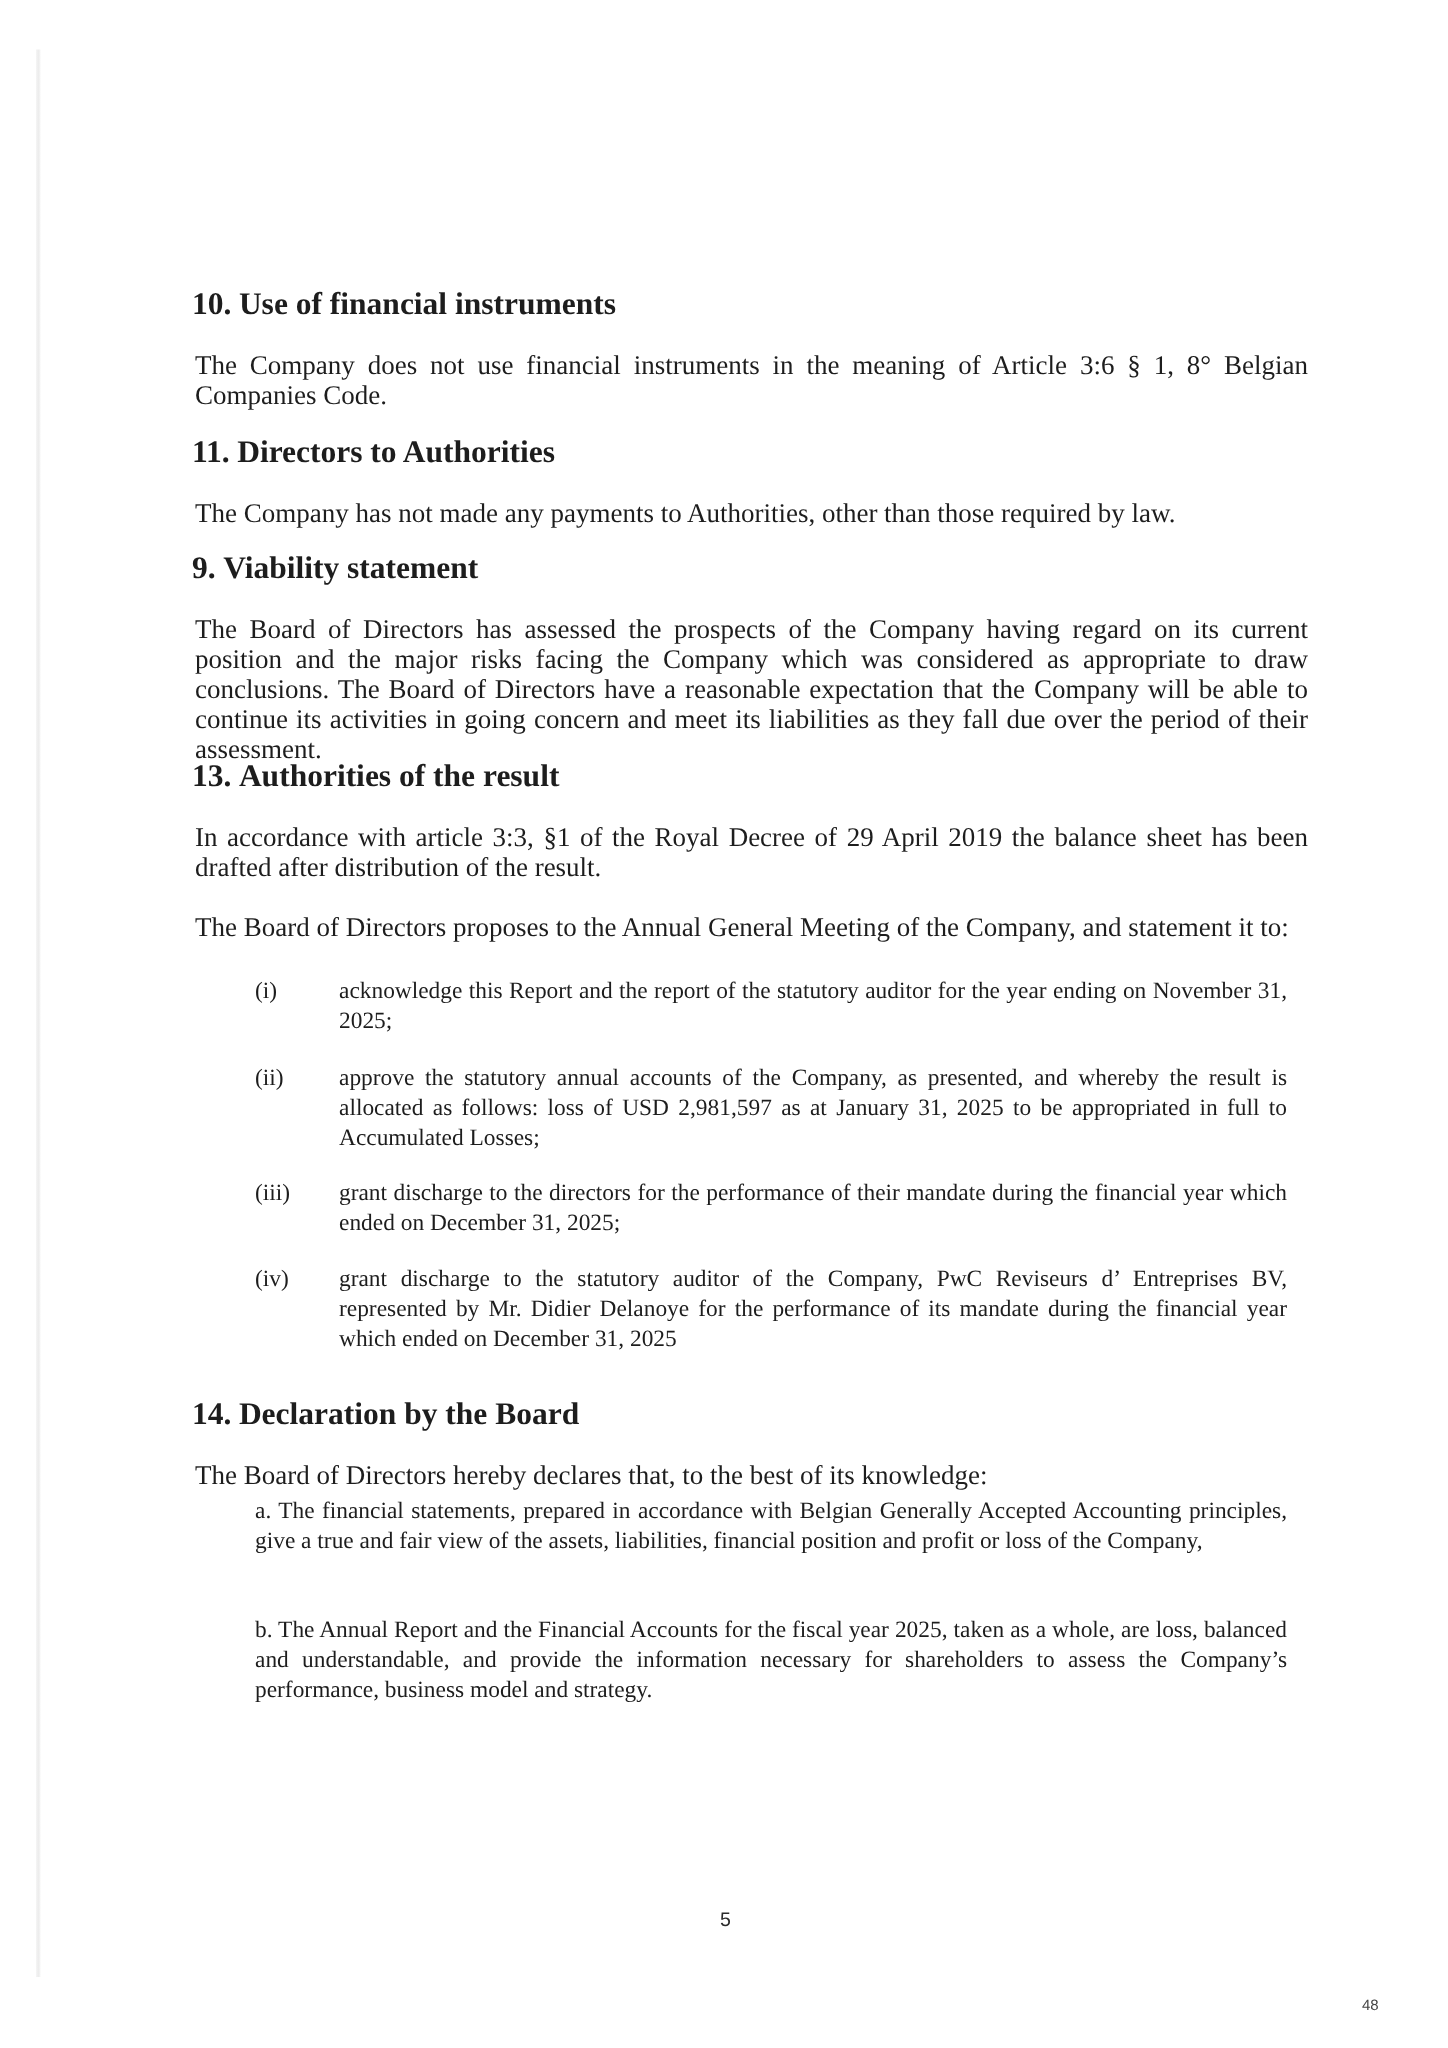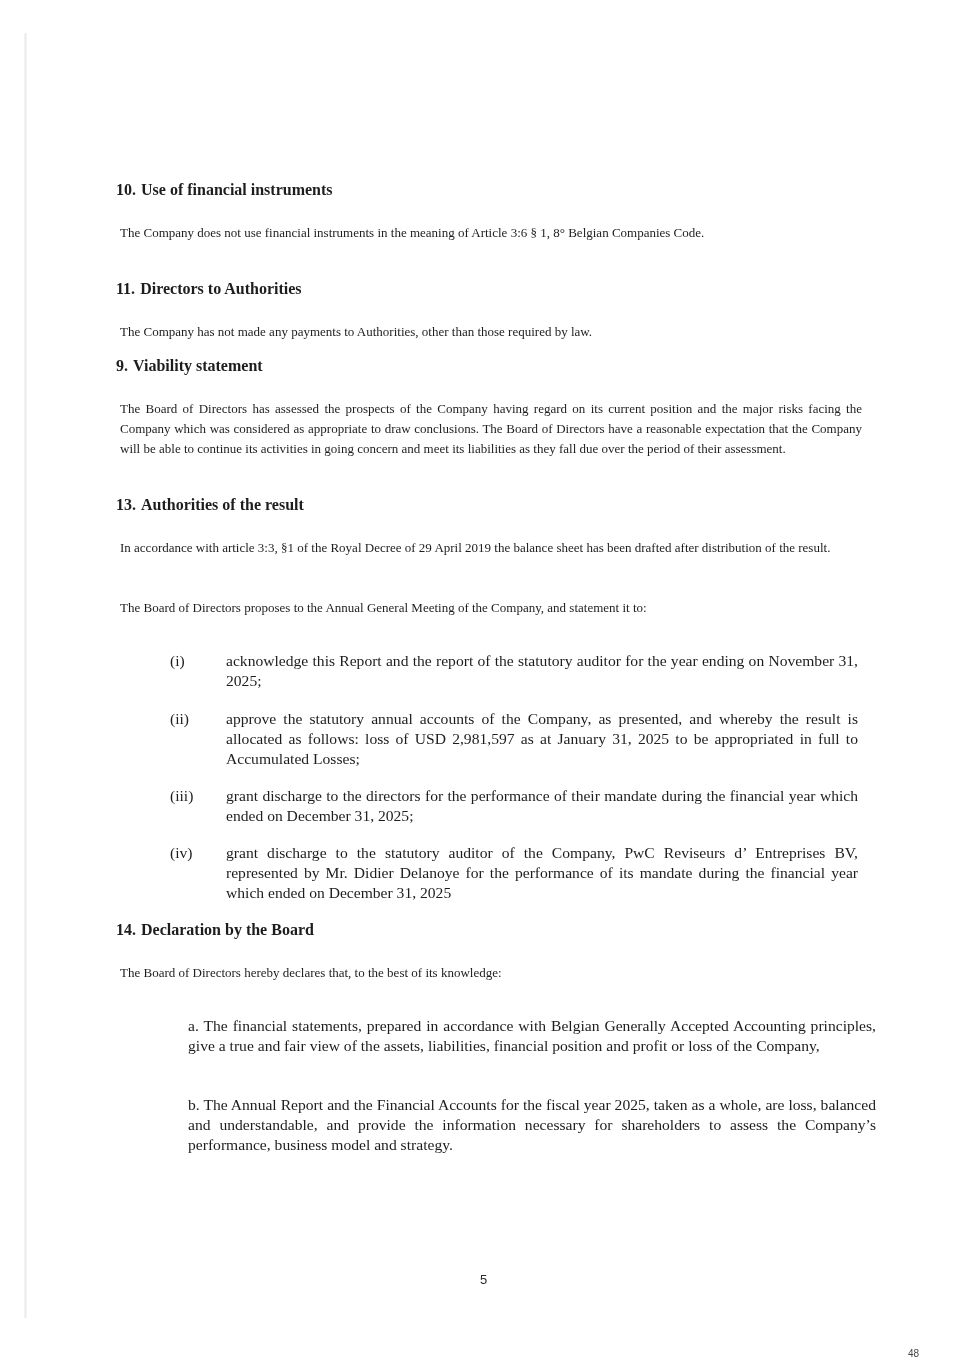--- a/index.html
+++ b/index.html
@@ -26,32 +26,32 @@
     .page {
       position: absolute;
       left: 116px;
       top: 0;
       width: 742px;
     }
     .block {
       position: absolute;
       left: 0;
       width: 742px;
-      font-size: 13px;
+      font-size: 18px;
       line-height: 20px;
       text-align: justify;
-      margin: 4px;
+      margin: 14px;
     }
     .heading {
       position: absolute;
       left: 0;
-      font-size: 16px;
+      font-size: 21px;
       font-weight: bold;
       line-height: 20px;
-      margin: 0;
+      margin: 12px;
       white-space: nowrap;
     }
     .heading .num { margin-right: 5px; }
     .list-item {
       position: absolute;
       left: 54px;
       width: 688px;
       font-size: 15.6px;
       line-height: 20px;
     }
@@ -68,38 +68,37 @@
       width: 632px;
       text-align: justify;
     }
     .decl {
       position: absolute;
       left: 54px;
       width: 688px;
       font-size: 15.6px;
       line-height: 20px;
       text-align: justify;
-      margin: 18px;
+      margin: 0;
     }
     .page-number {
       position: absolute;
       left: 480px;
       top: 1272px;
       font-family: "Liberation Sans", "DejaVu Sans", sans-serif;
       font-size: 13px;
       color: #2a2a2a;
     }
     .folio {
       position: absolute;
       left: 908px;
       top: 1332px;
       font-family: "Liberation Sans", "DejaVu Sans", sans-serif;
       font-size: 10px;
       color: #444;
-      margin-top: 16px;
     }
   </style>
 </head>
 <body>
 
 <div class="scan-line"></div>
 
 <div class="page">
 
   <h2 class="heading" style="top:180px">

